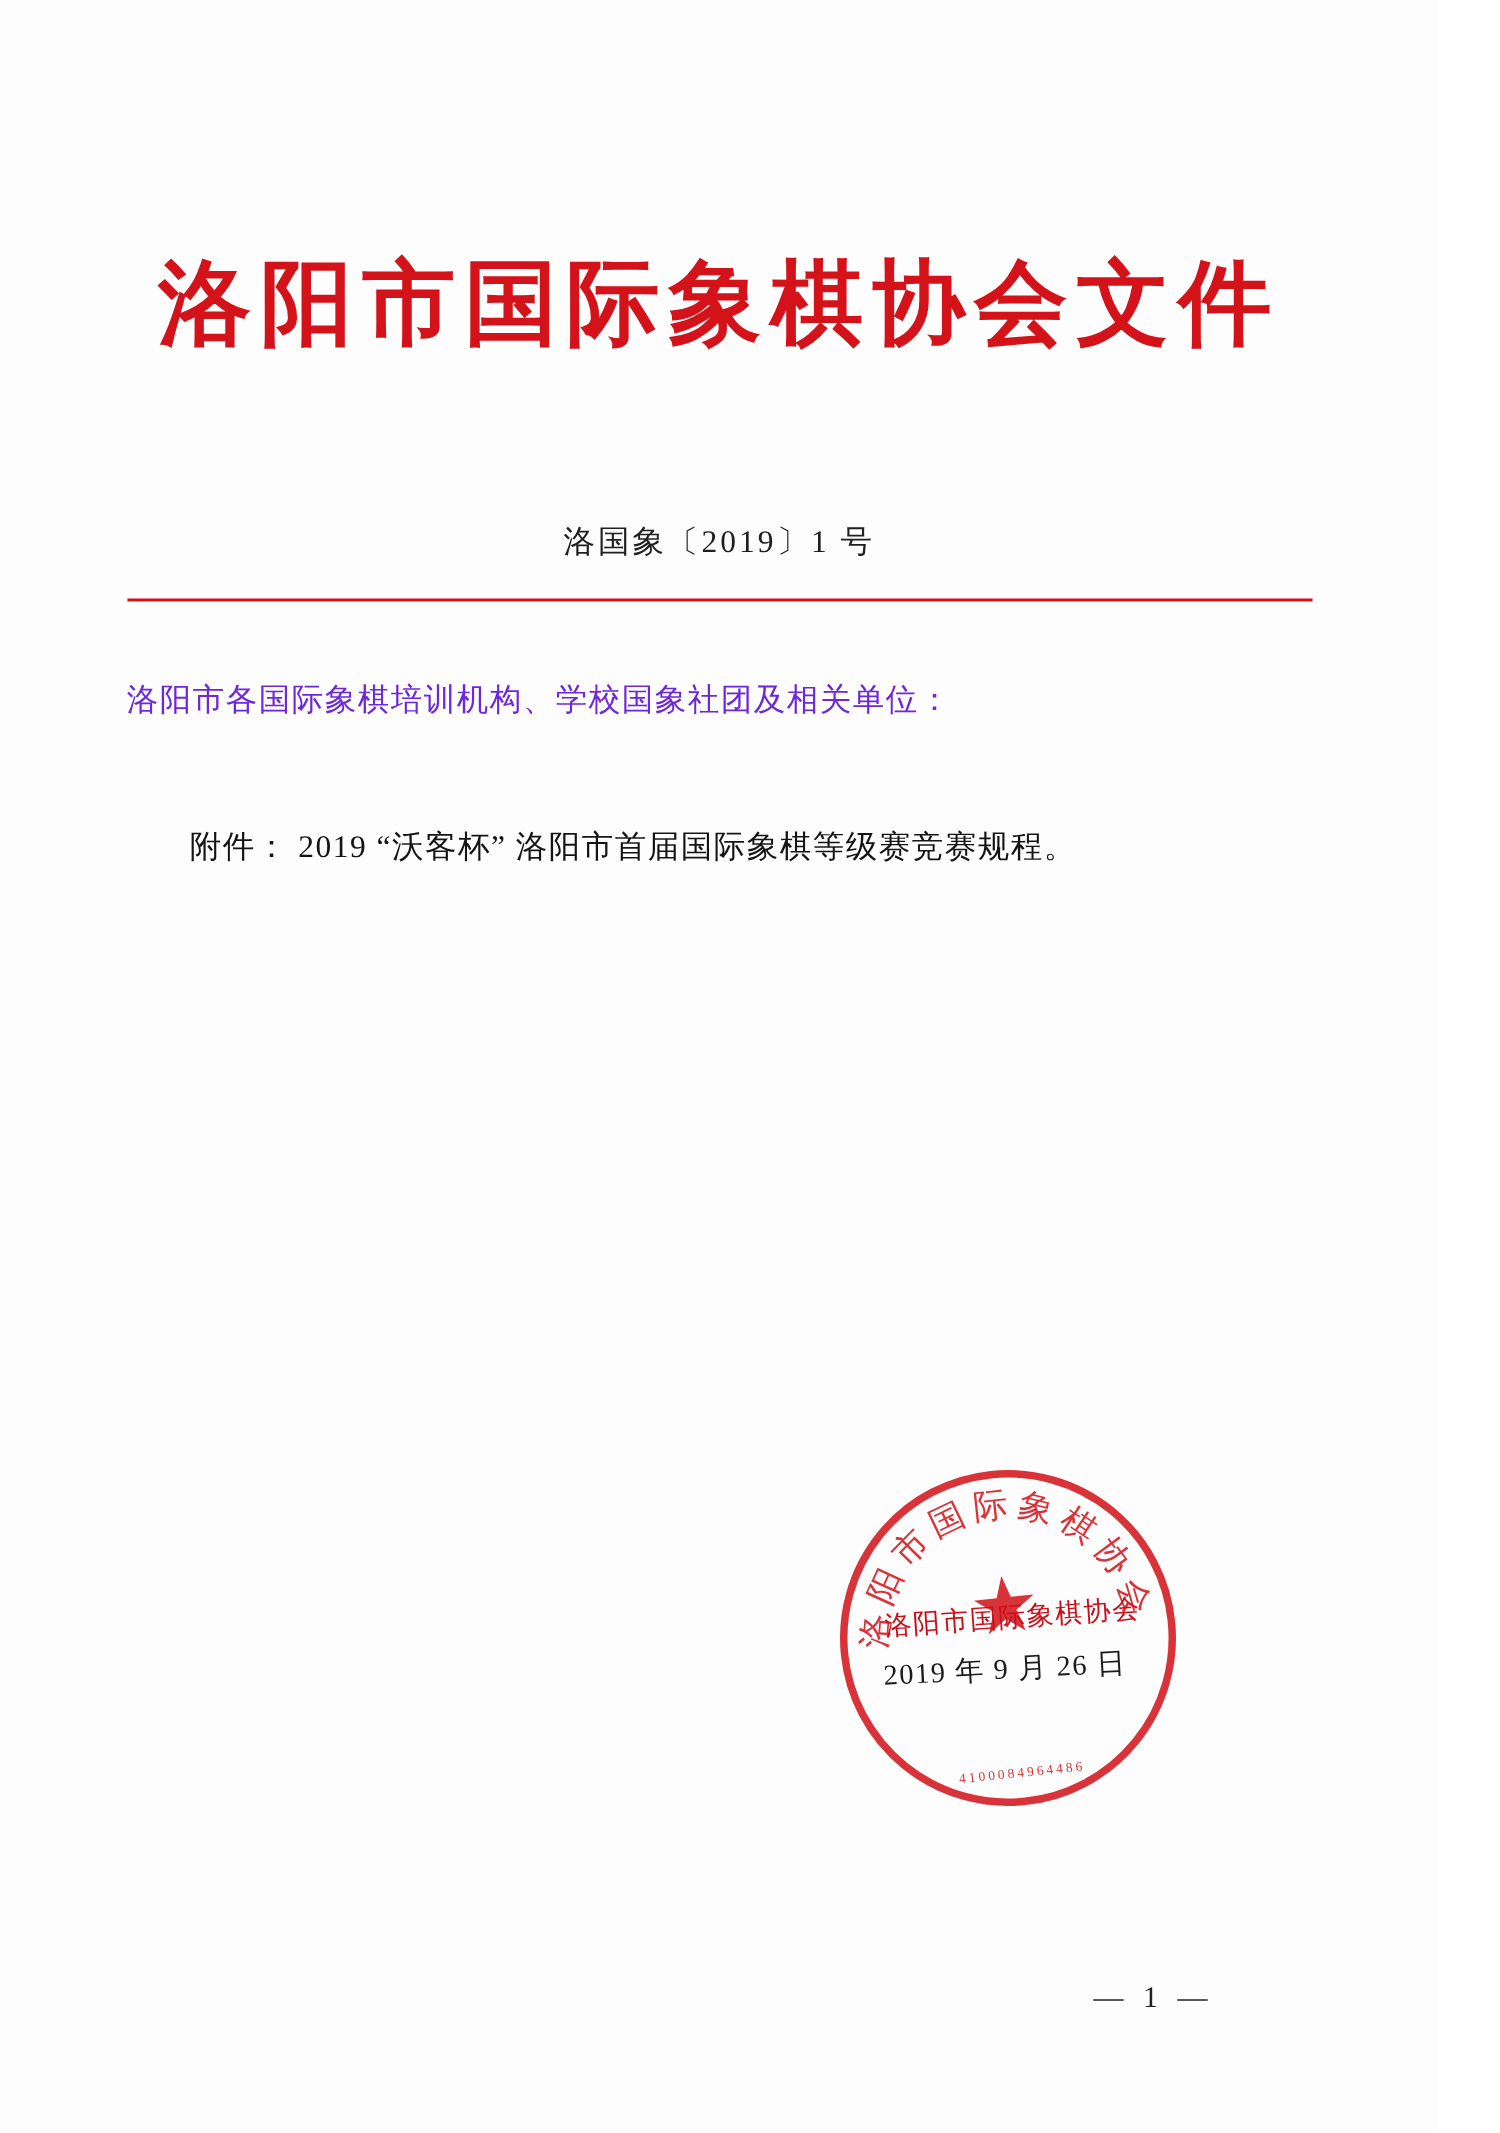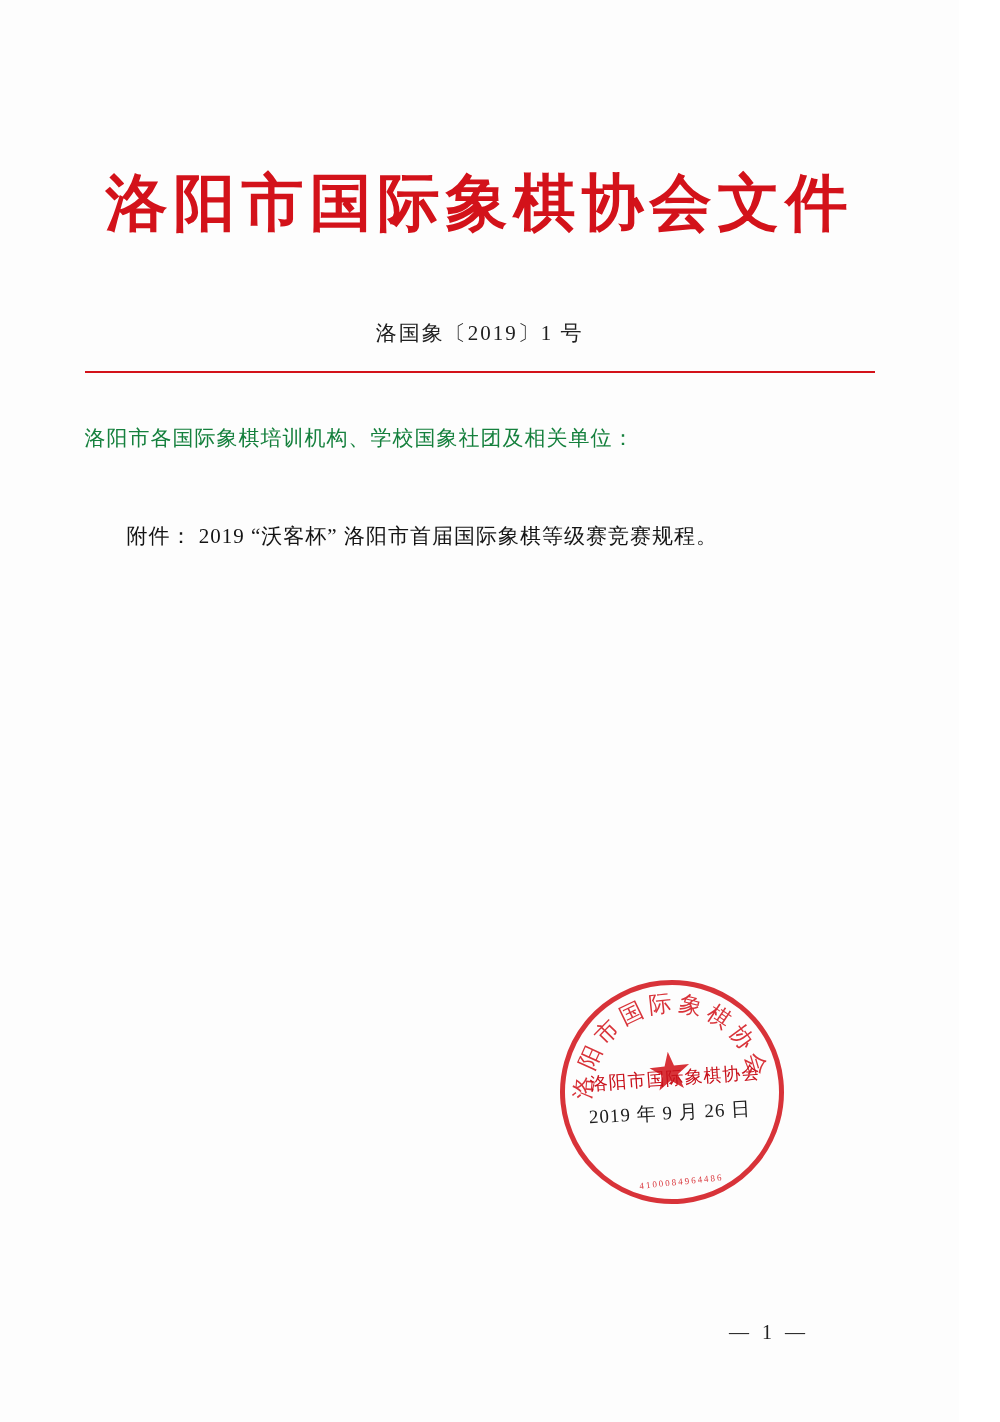--- a/index.html
+++ b/index.html
@@ -33,21 +33,21 @@
     font-family: "Liberation Serif", "DejaVu Serif", serif;
     font-weight: bold;
     font-size: 62px;
     letter-spacing: 6px;
     line-height: 1.15;
     white-space: nowrap;
   }
 
   .doc-number {
     text-align: center;
-    margin-top: 80px;
+    margin-top: 108px;
     font-size: 21px;
     letter-spacing: 2px;
     color: #202020;
   }
 
   .red-rule {
     width: 790px;
     height: 2px;
     background: #d3121a;
     margin: 24px auto 0 auto;
@@ -67,21 +67,21 @@
 
   
   .body-block {
     margin: 34px auto 0 auto;
     width: 790px;
   }
   .salutation {
     font-size: 21px;
     line-height: 2.0;
     letter-spacing: 1px;
-    color: #15803d;
+    color: #6d28d9;
   }
   .para {
     font-size: 21px;
     line-height: 2.0;
     letter-spacing: 1px;
     text-align: justify;
     text-justify: inter-ideograph;
     text-indent: 2em;
     color: #141414;
     margin-top: 2px;

